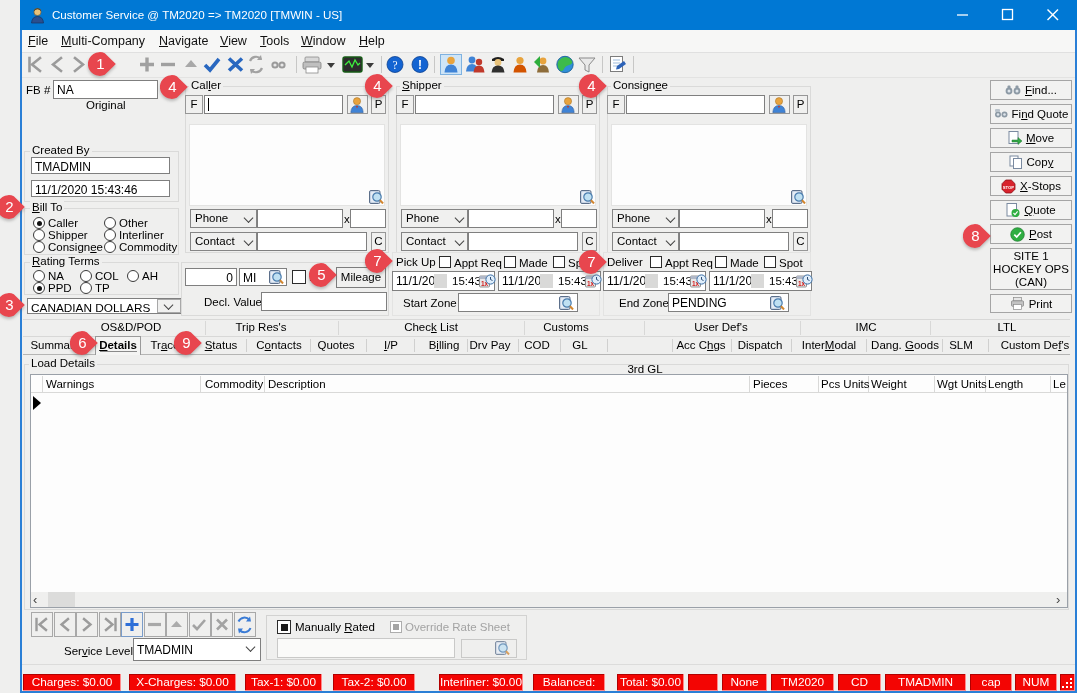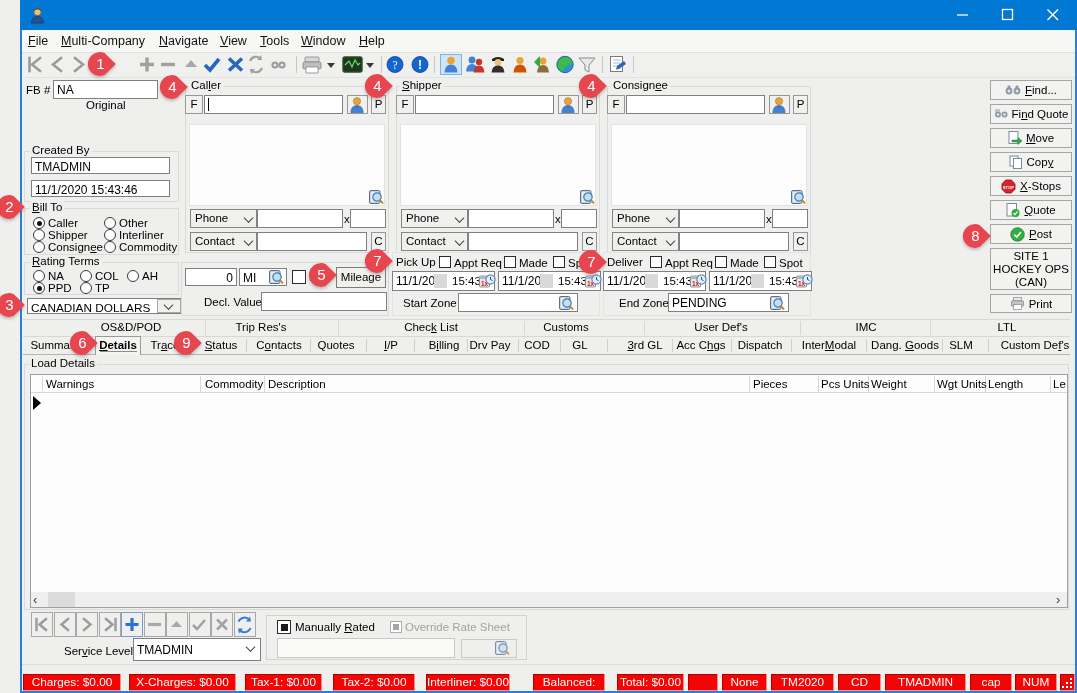--- a/index.html
+++ b/index.html
@@ -22,20 +22,21 @@
   .radio.sel::after{content:"";position:absolute;left:2.5px;top:2.5px;width:5px;height:5px;background:#111;border-radius:50%;}
   .redcell{position:absolute;top:674px;height:17px;background:#f30503;color:#fff;font-size:11.8px;text-align:center;line-height:17px;white-space:nowrap;overflow:hidden;box-shadow:inset -1px -1px 0 #ff8a8a, inset 1px 1px 0 #b20000;}
   u{text-decoration:underline;}
 </style>
 </head>
 <body>
 <div id="page">
   <div class="win"></div>
 
   <div class="titlebar abs" style="left:20px;width:1057px;"></div>
+  <div class="titletext" style="left:52px;top:8px;">Customer Service @ TM2020 =&gt; TM2020 [TMWIN - US]</div>
   <svg class="abs" style="left:29px;top:7px;" width="17" height="17" viewBox="0 0 17 17">
     <circle cx="8.5" cy="5" r="3.6" fill="#e8c27a" stroke="#6b5633" stroke-width="0.7"></circle>
     <path d="M5 4 Q8.5 0.5 12 4 L12 3 Q8.5 -0.5 5 3 Z" fill="#4a3b20"></path>
     <path d="M2.5 16 Q3 9.5 8.5 9.5 Q14 9.5 14.5 16 Z" fill="#2a4f8f" stroke="#17315e" stroke-width="0.7"></path>
   </svg>
 
   <svg class="abs" style="left:950px;top:5px;" width="120" height="20" viewBox="0 0 120 20">
     <line x1="7" y1="10" x2="18" y2="10" stroke="#fff" stroke-width="1.3"></line>
     <rect x="52.5" y="4.5" width="10" height="10" fill="none" stroke="#fff" stroke-width="1.3"></rect>
     <line x1="97.5" y1="4.5" x2="108" y2="15" stroke="#fff" stroke-width="1.4"></line>
@@ -444,21 +445,21 @@
   <div class="abs" style="left:100px;top:351px;width:37px;height:1px;background:#8a8a8a;"></div>
   <div class="t2" style="left:165px;">Tr<u>a</u>ce</div>
   <div class="t2" style="left:221px;"><u>S</u>tatus</div>
   <div class="t2" style="left:279px;">C<u>o</u>ntacts</div>
   <div class="t2" style="left:336px;">Quotes</div>
   <div class="t2" style="left:391px;"><u>I</u>/P</div>
   <div class="t2" style="left:444px;">B<u>i</u>lling</div>
   <div class="t2" style="left:490px;">Drv Pay</div>
   <div class="t2" style="left:537px;">COD</div>
   <div class="t2" style="left:580px;">GL</div>
-  <div class="t2" style="left:645px;"><u>3</u>rd GL</div>
+  <div class="t2" style="left:645px;margin-top:24px;"><u>3</u>rd GL</div>
   <div class="t2" style="left:701px;">Acc C<u>h</u>gs</div>
   <div class="t2" style="left:760px;">Dispatch</div>
   <div class="t2" style="left:829px;">Inter<u>M</u>odal</div>
   <div class="t2" style="left:905px;">Dang. <u>G</u>oods</div>
   <div class="t2" style="left:961px;">SLM</div>
   <div class="t2" style="left:1035px;">Custom De<u>f</u>'s</div>
 
   <div class="gbox" style="left:24px;top:364px;width:1045px;height:246px;"></div>
   <div class="glabel" style="left:29px;top:357px;">Load Details</div>
   <div class="abs" style="left:30px;top:374px;width:1038px;height:234px;background:#fdfdfd;border:1px solid #9aa0a8;box-sizing:border-box;"></div>
@@ -541,21 +542,21 @@
     </svg>
   <div class="lbl" style="left:64px;top:645px;">Ser<u>v</u>ice Level</div>
   <div class="inp" style="left:133px;top:638px;width:128px;height:23px;padding-top:4px;">TMADMIN</div>
   <span class="combo-chev" style="left:247px;top:648px;right:auto;"></span>
   <div class="abs" style="left:22px;top:664px;width:1053px;height:1px;background:#dcdcdb;"></div>
 
   <div class="redcell" style="left:23px;width:98px;">Charges: $0.00</div>
   <div class="redcell" style="left:129px;width:107px;">X-Charges: $0.00</div>
   <div class="redcell" style="left:245px;width:77px;">Tax-1: $0.00</div>
   <div class="redcell" style="left:333px;width:82px;">Tax-2: $0.00</div>
-  <div class="redcell" style="left:426px;width:84px;">Interliner: $0.00</div>
+  <div class="redcell" style="left:439px;width:84px;">Interliner: $0.00</div>
   <div class="redcell" style="left:533px;width:72px;">Balanced:</div>
   <div class="redcell" style="left:617px;width:67px;">Total: $0.00</div>
   <div class="redcell" style="left:688px;width:30px;"></div>
   <div class="redcell" style="left:722px;width:45px;">None</div>
   <div class="redcell" style="left:771px;width:63px;">TM2020</div>
   <div class="redcell" style="left:838px;width:43px;">CD</div>
   <div class="redcell" style="left:885px;width:81px;">TMADMIN</div>
   <div class="redcell" style="left:970px;width:42px;">cap</div>
   <div class="redcell" style="left:1015px;width:42px;">NUM</div>
   <div class="redcell" style="left:1060px;width:15px;"></div>

